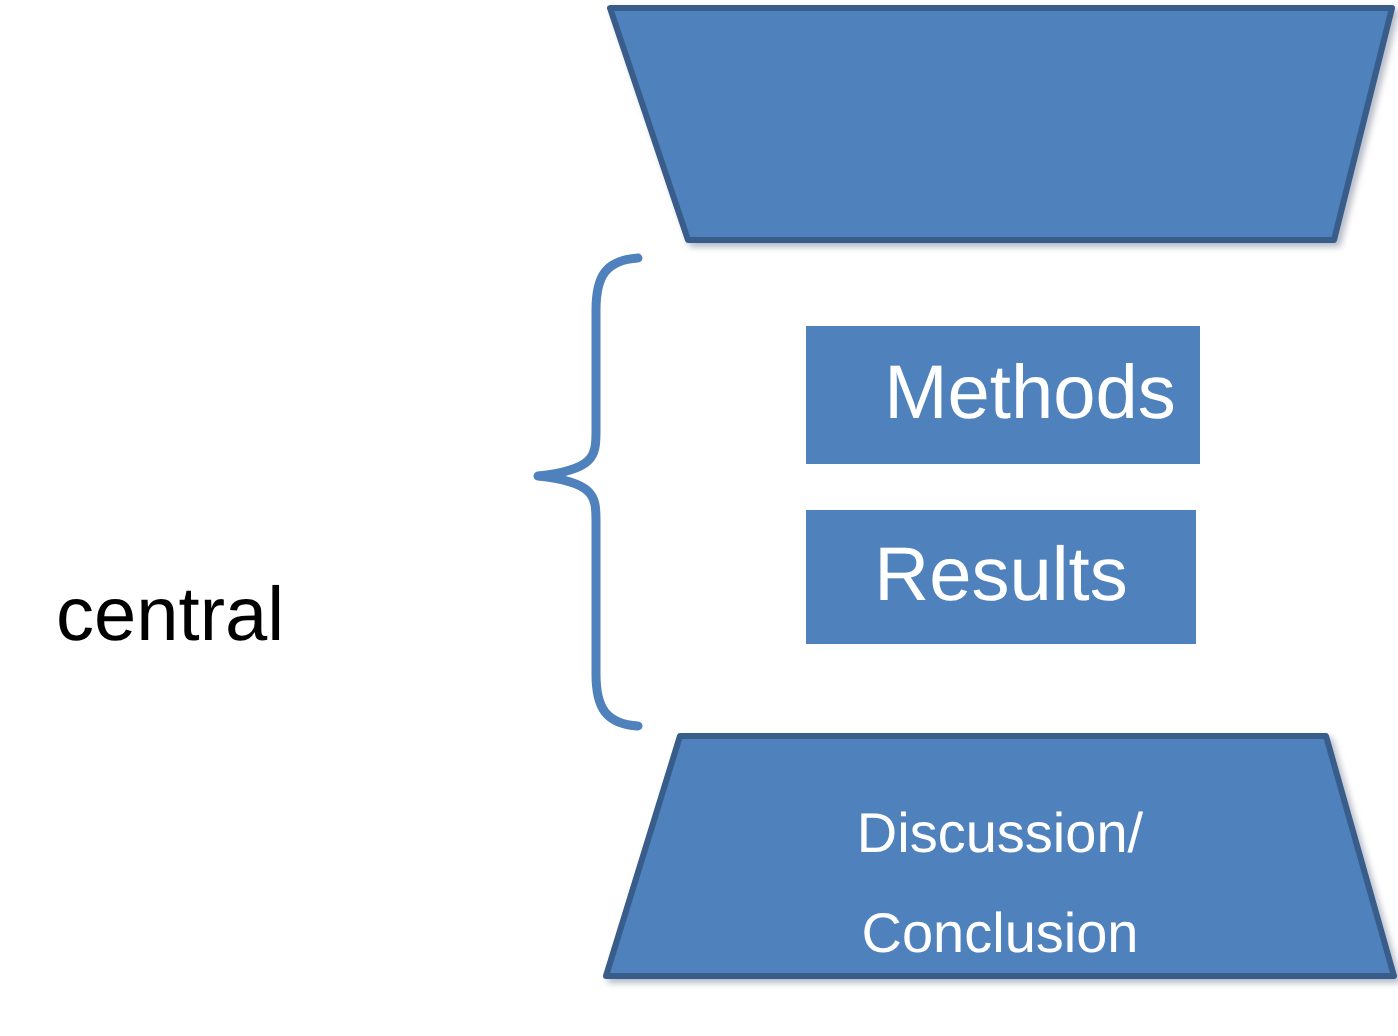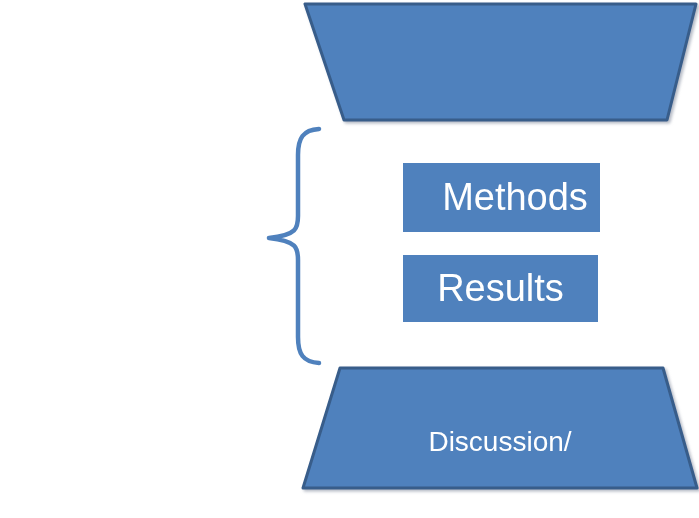--- a/index.html
+++ b/index.html
@@ -92,18 +92,20 @@
              C 298 354, 303 362, 319 363"></path>
   </svg>
 
 
   <div class="label label-methods">Methods</div>
 
   <div class="label label-results">Results</div>
 
   <div class="label label-discussion">
     <span>Discussion/</span>
+    <span>Conclusion</span>
   </div>
 
   <div class="annotation">
+    <div>central</div>
   </div>
 
 </div>
 
 </body></html>

